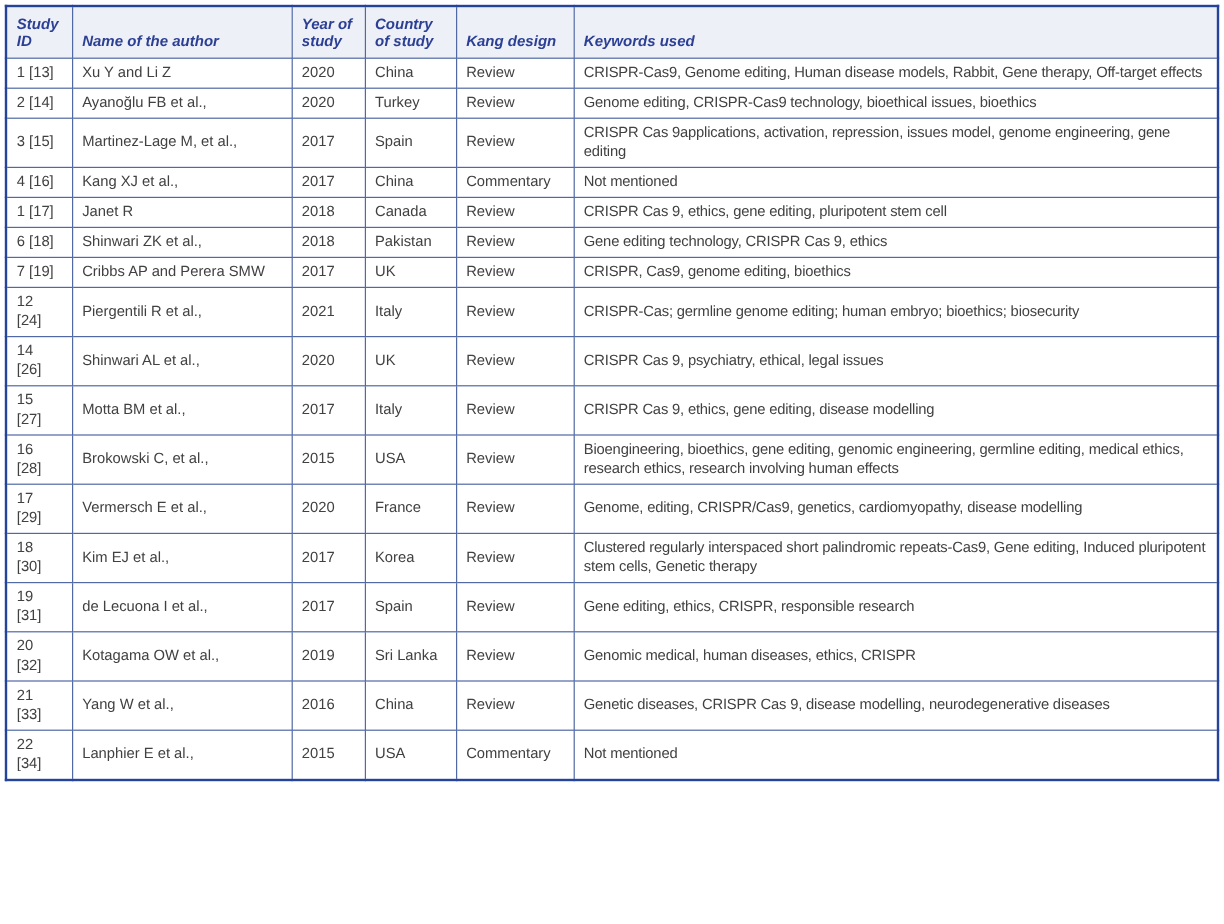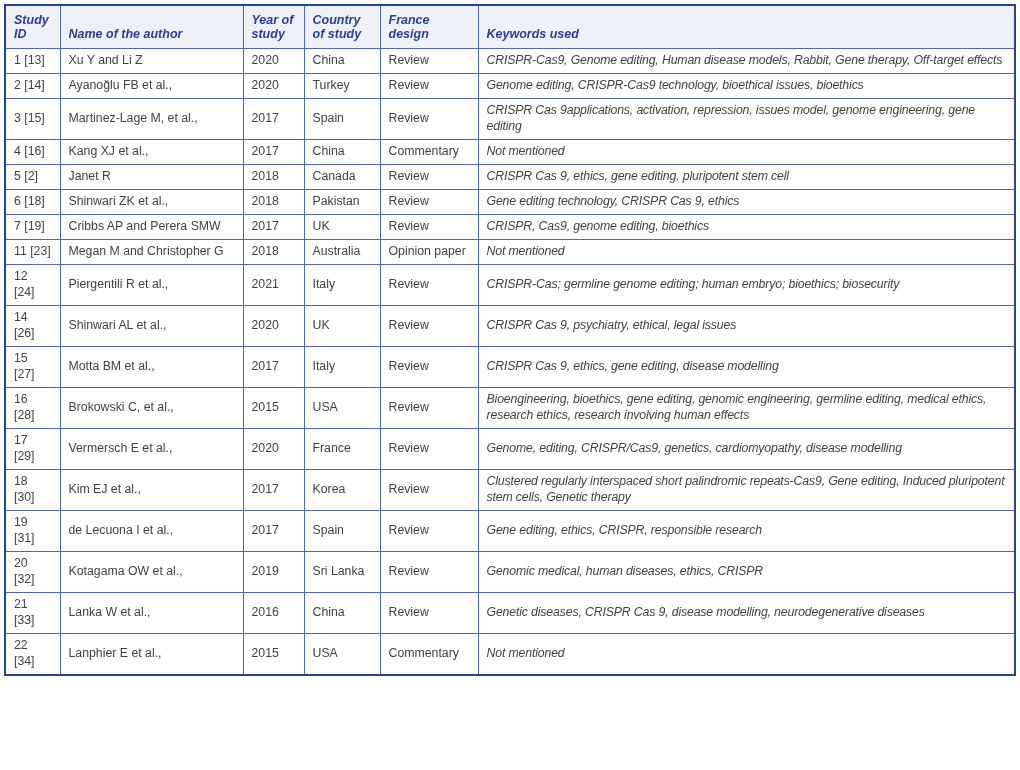--- a/index.html
+++ b/index.html
@@ -42,42 +42,42 @@
   th.center{text-align:left;}
   td{
     color:var(--body-text);
     font-size:12.3px;
     line-height:1.3;
     vertical-align:middle;
     padding:4px 8px;
     text-align:left;
     background:#ffffff;
   }
-  td.kw{letter-spacing:-0.15px;font-style:italic;}
+  td.kw{letter-spacing:-0.15px;}
 </style>
 </head>
 <body>
 
 <div class="wrap">
   <table>
     <colgroup>
       <col style="width:55px">
       <col style="width:183px">
       <col style="width:61px">
       <col style="width:76px">
       <col style="width:98px">
       <col>
     </colgroup>
     <thead>
       <tr>
         <th class="left">Study ID</th>
         <th class="center">Name of the author</th>
         <th class="center">Year of study</th>
         <th class="center">Country of study</th>
-        <th class="left">France design</th>
+        <th class="left">Kang design</th>
         <th class="center">Keywords used</th>
       </tr>
     </thead>
     <tbody>
         <tr>
           <td>1 [13]</td>
           <td>Xu Y and Li Z</td>
           <td>2020</td>
           <td>China</td>
           <td>Review</td>
@@ -101,21 +101,21 @@
         </tr>
         <tr>
           <td>4 [16]</td>
           <td>Kang XJ et al.,</td>
           <td>2017</td>
           <td>China</td>
           <td>Commentary</td>
           <td class="kw">Not mentioned</td>
         </tr>
         <tr>
-          <td>5 [2]</td>
+          <td>1 [17]</td>
           <td>Janet R</td>
           <td>2018</td>
           <td>Canada</td>
           <td>Review</td>
           <td class="kw">CRISPR Cas 9, ethics, gene editing, pluripotent stem cell</td>
         </tr>
         <tr>
           <td>6 [18]</td>
           <td>Shinwari ZK et al.,</td>
           <td>2018</td>
@@ -125,28 +125,20 @@
         </tr>
         <tr>
           <td>7 [19]</td>
           <td>Cribbs AP and Perera SMW</td>
           <td>2017</td>
           <td>UK</td>
           <td>Review</td>
           <td class="kw">CRISPR, Cas9, genome editing, bioethics</td>
         </tr>
         <tr>
-          <td>11 [23]</td>
-          <td>Megan M and Christopher G</td>
-          <td>2018</td>
-          <td>Australia</td>
-          <td>Opinion paper</td>
-          <td class="kw">Not mentioned</td>
-        </tr>
-        <tr>
           <td>12 [24]</td>
           <td>Piergentili R et al.,</td>
           <td>2021</td>
           <td>Italy</td>
           <td>Review</td>
           <td class="kw">CRISPR-Cas; germline genome editing; human embryo; bioethics; biosecurity</td>
         </tr>
         <tr>
           <td>14 [26]</td>
           <td>Shinwari AL et al.,</td>
@@ -198,21 +190,21 @@
         <tr>
           <td>20 [32]</td>
           <td>Kotagama OW et al.,</td>
           <td>2019</td>
           <td>Sri Lanka</td>
           <td>Review</td>
           <td class="kw">Genomic medical, human diseases, ethics, CRISPR</td>
         </tr>
         <tr>
           <td>21 [33]</td>
-          <td>Lanka W et al.,</td>
+          <td>Yang W et al.,</td>
           <td>2016</td>
           <td>China</td>
           <td>Review</td>
           <td class="kw">Genetic diseases, CRISPR Cas 9, disease modelling, neurodegenerative diseases</td>
         </tr>
         <tr>
           <td>22 [34]</td>
           <td>Lanphier E et al.,</td>
           <td>2015</td>
           <td>USA</td>

